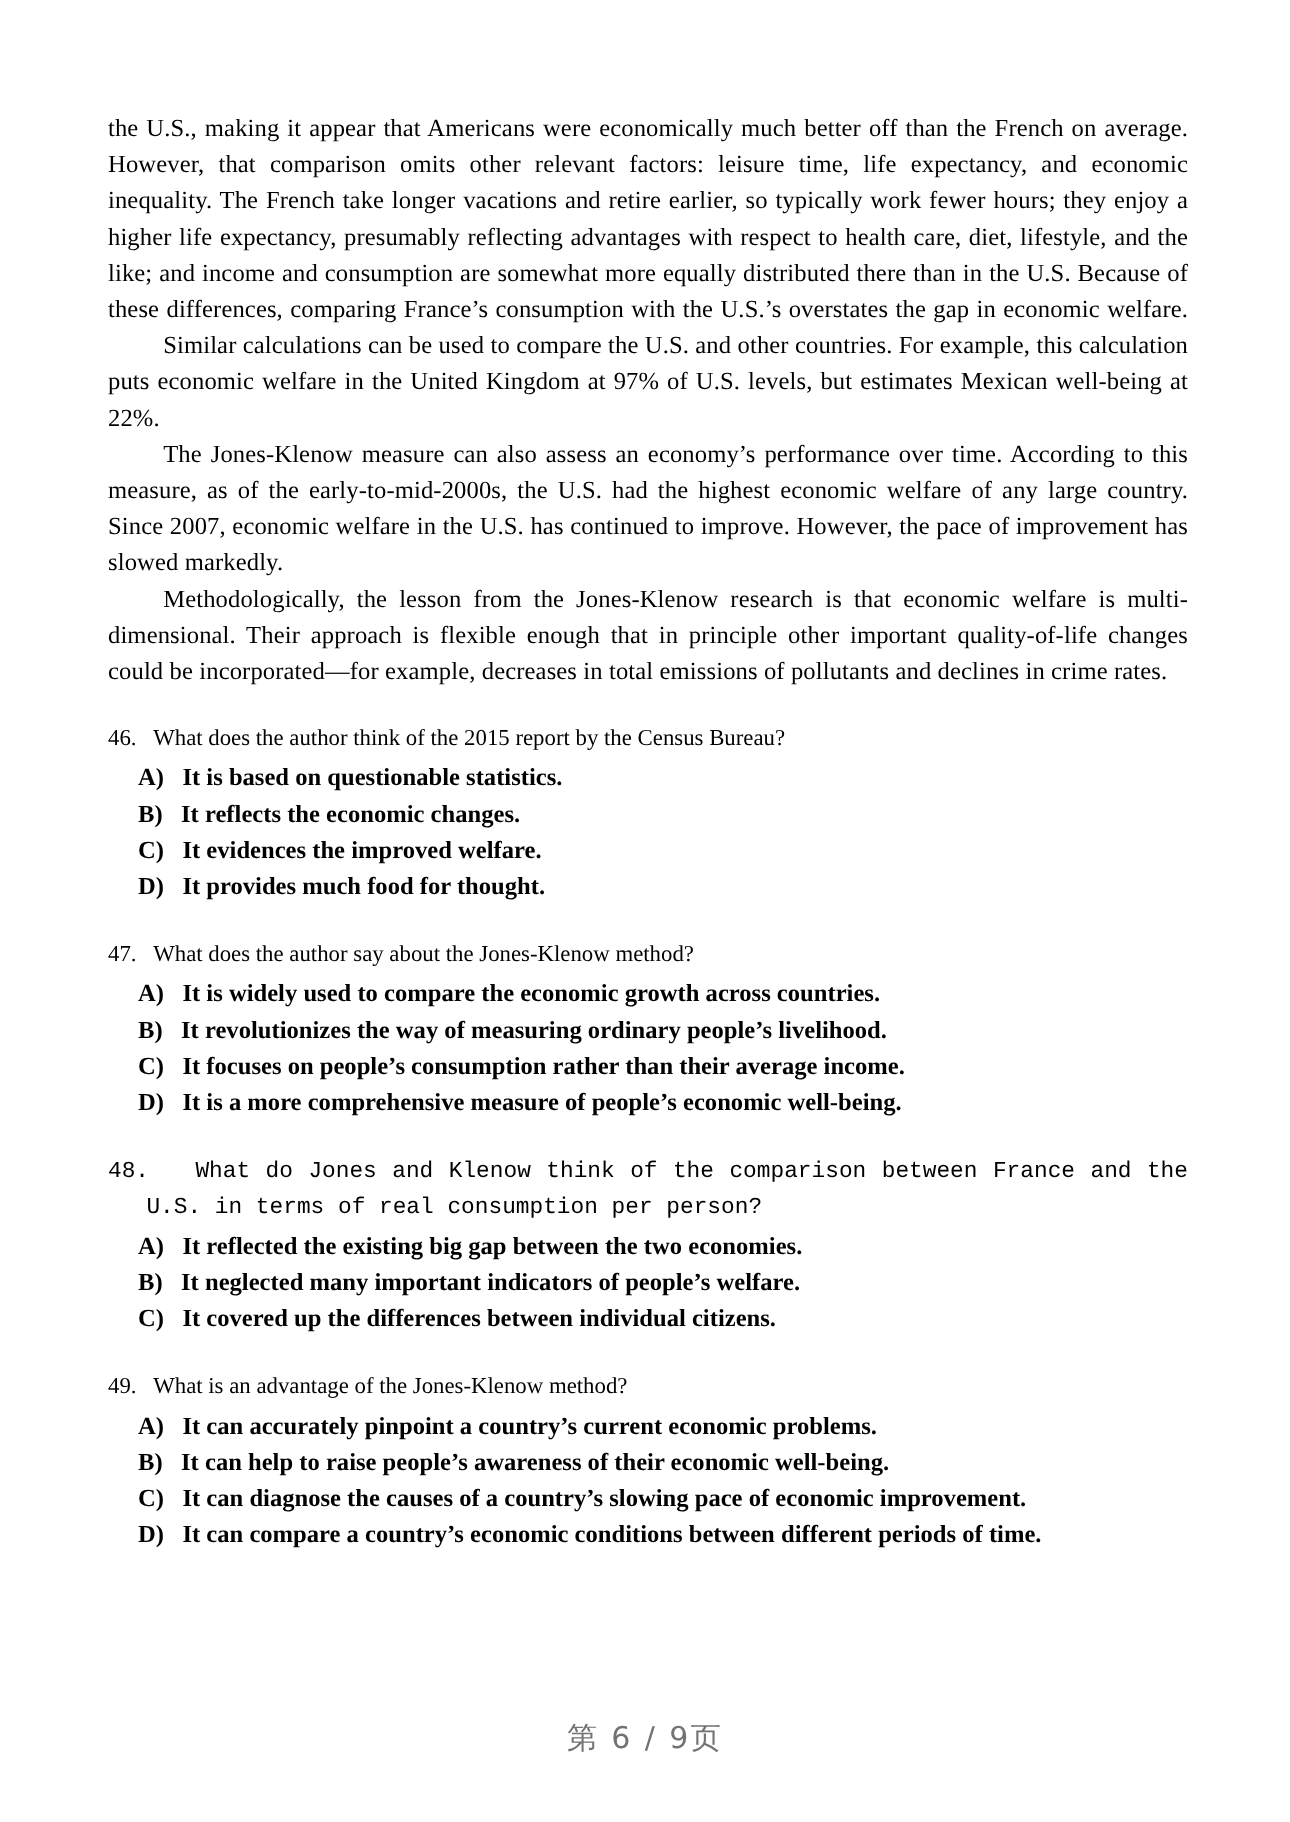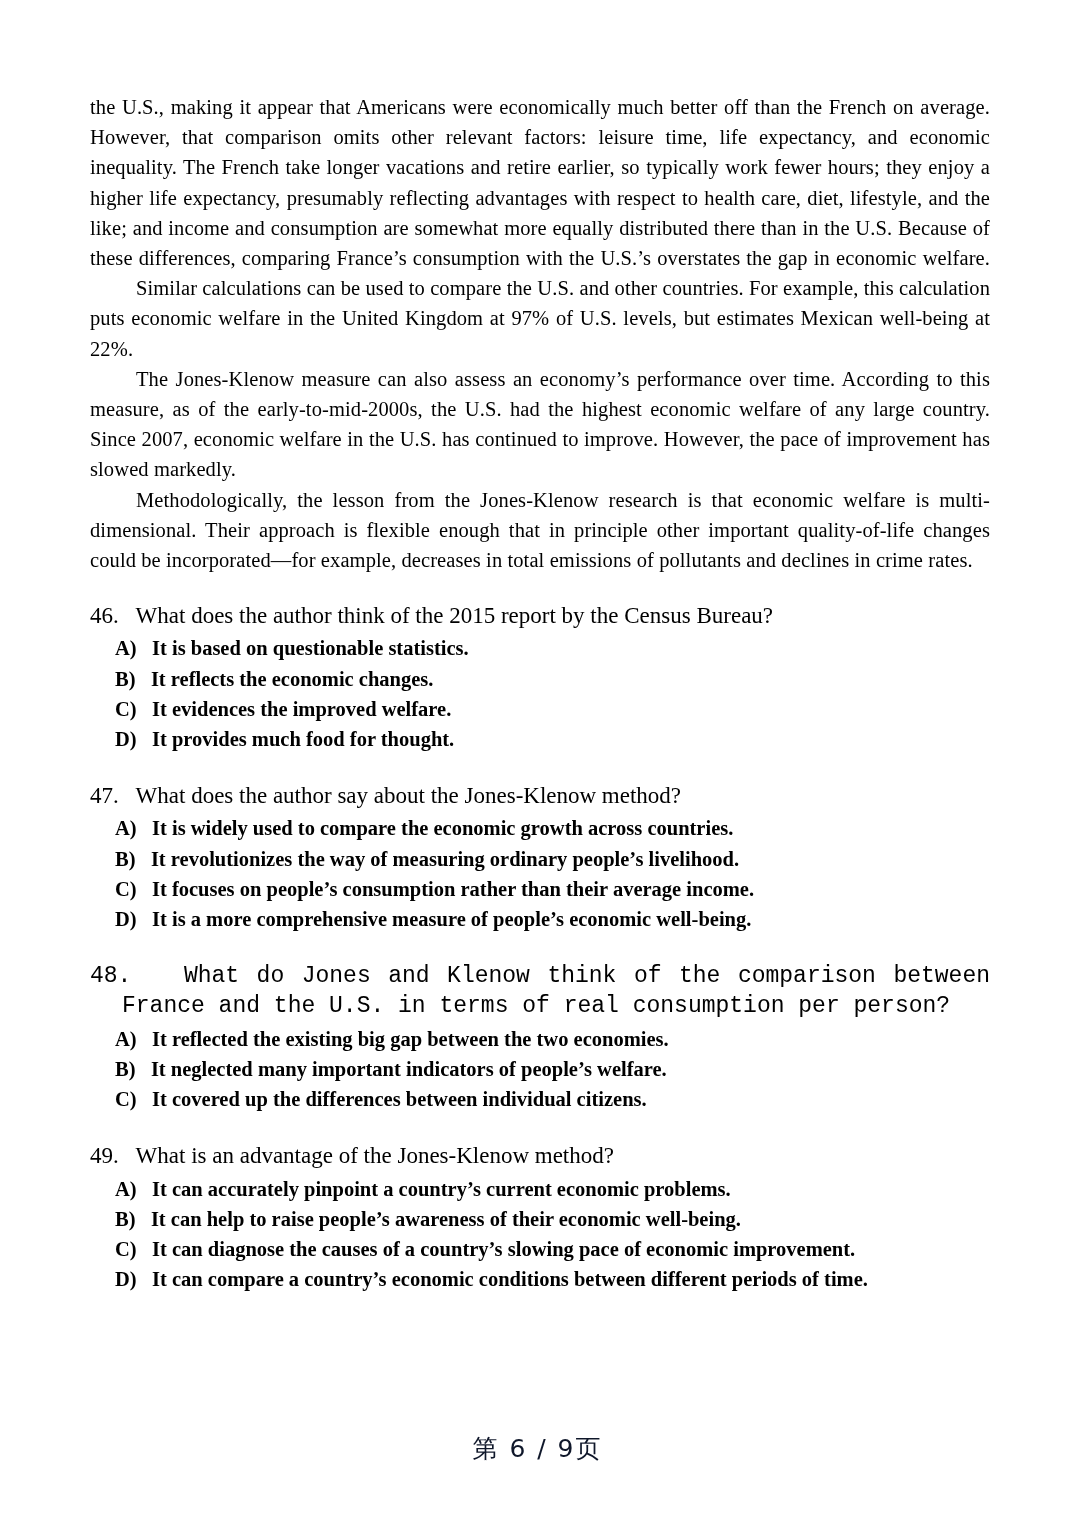--- a/index.html
+++ b/index.html
@@ -44,21 +44,21 @@
     text-align-last: justify;
   }
   
   .questions {
     margin-top: 26px;
   }
   .question-block {
     margin-bottom: 27px;
   }
   .q-stem {
-    font-size: 23px;
+    font-size: 19px;
     line-height: 30.2px;
     padding-left: 32px;
     text-indent: -32px;
     text-align: justify;
     text-justify: inter-word;
     margin: 0 0 2px 0;
   }
   .q-stem.two-line {
     text-align-last: left;
     font-family: Liberation Mono, monospace;
@@ -87,21 +87,21 @@
     left: 0;
     right: 0;
     top: 1432px;
     text-align: center;
   }
   .footer-text {
     display: inline-block;
     font-family: "DejaVu Sans", "Liberation Sans", sans-serif;
     font-size: 25px;
     letter-spacing: 2px;
-    color: #0f172a;
+    color: #737373;
   }
 </style>
 </head>
 <body>
 
 <div class="page">
 
   <div class="content">
 
     <div class="passage">

